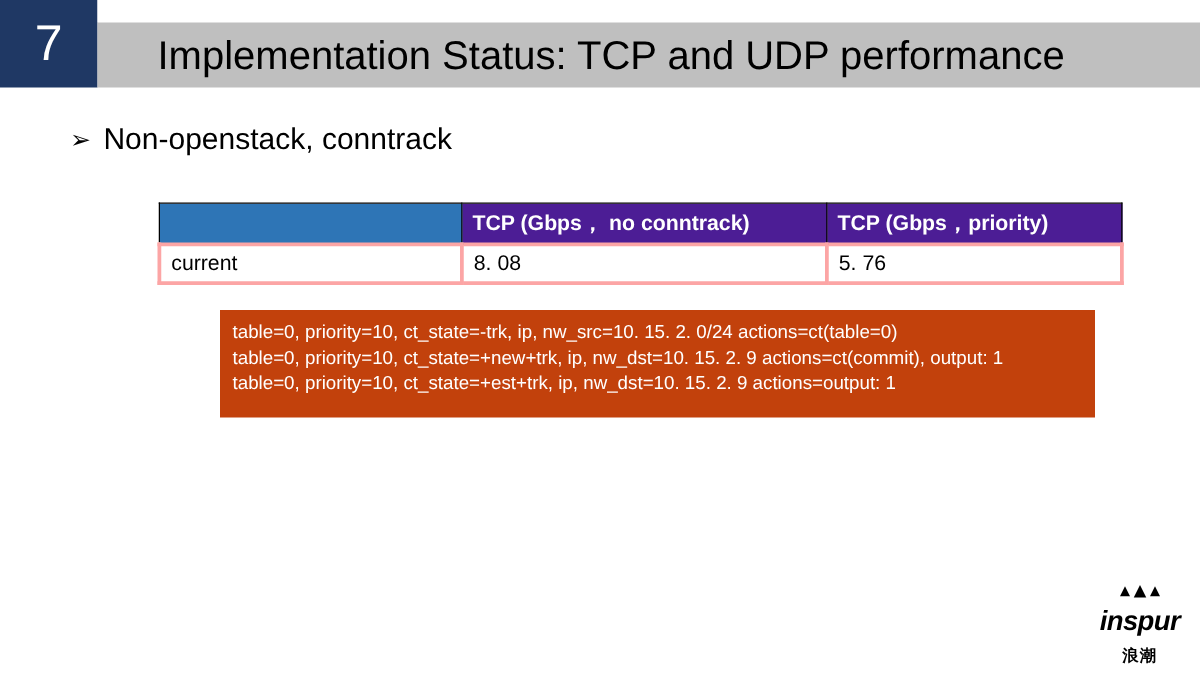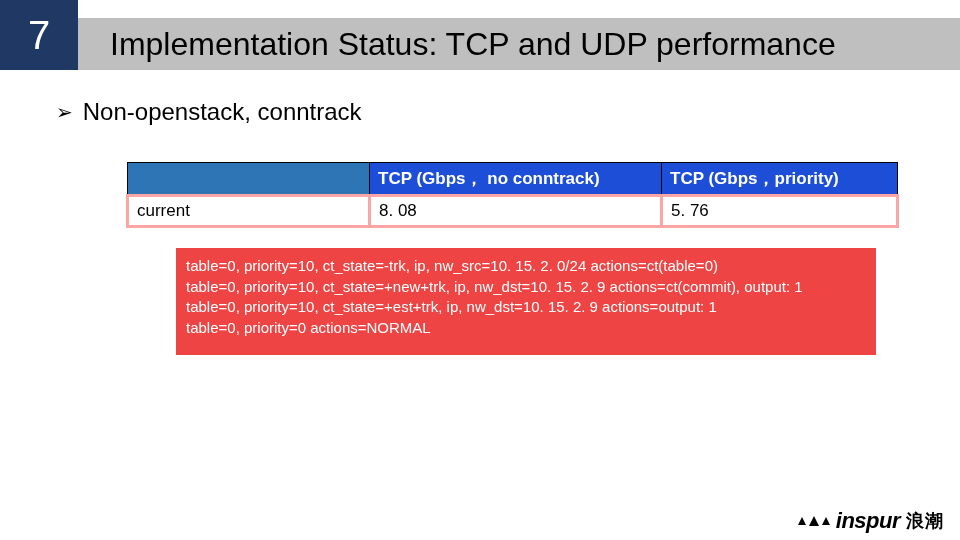--- a/index.html
+++ b/index.html
@@ -26,21 +26,21 @@
     font-family: "Segoe UI Light", "Segoe UI", Arial, sans-serif;
     font-weight: 300;
   }
   .title-wrap { flex: 1; display: flex; flex-direction: column; }
   .title-top { height: 18px; background: #fff; }
   .title-bar {
     flex: 1;
     background: #bfbfbf;
     display: flex;
     align-items: center;
-    padding-left: 32px;
+    padding-left: 48px;
     font-family: "Segoe UI Light", "Segoe UI", Arial, sans-serif;
     font-size: 32px;
     font-weight: 300;
     color: #000;
     text-align: right;
   }
 
   
   .content { padding: 28px 56px 0 56px; }
 
@@ -70,69 +70,70 @@
   .data-table col.c1 { width: 292px; }
   .data-table col.c2 { width: 236px; }
   .data-table th, .data-table td {
     border: 3px solid #fca5a5;
     padding: 4px 8px;
     text-align: left;
     vertical-align: middle;
     height: 26px;
   }
   .data-table thead th {
-    background: #1d4ed8;
+    background: #4c1d95;
     color: #fff;
     font-weight: 700;
     border: 1px solid #000;
   }
   .data-table thead th.blank {
     background: #2e75b6;
   }
 
   
   .code-block {
     margin: 20px 0 0 120px;
     width: 700px;
-    background: #ef4444;
+    background: #c2410c;
     color: #fff;
     padding: 8px 10px 16px 10px;
     font-family: Arial, sans-serif;
     font-size: 15px;
     line-height: 1.38;
     white-space: normal;
   }
   .code-block div { white-space: normal; }
 
   
   .logo {
     position: absolute;
     right: 16px;
     bottom: 6px;
     display: flex;
     align-items: center;
     gap: 6px;
+    flex-direction: column;
   }
   .logo-shapes { display: flex; gap: 3px; align-items: center; }
   .tri {
     width: 0; height: 0;
     border-left: 5px solid transparent;
     border-right: 5px solid transparent;
     border-bottom: 10px solid #000;
   }
   .tri.small { border-left-width:4px; border-right-width:4px; border-bottom-width:8px; }
   .logo-text {
     font-family: Arial, sans-serif;
     font-weight: 900;
     font-style: italic;
     font-size: 22px;
     letter-spacing: -0.5px;
     color: #000;
   }
-  .logo-cjk { font-size: 18px; font-weight: 700; color:#000; letter-spacing:1px; }
+  .logo-cjk { font-size: 13px; font-weight: 700; color:#000; letter-spacing:1px; }
 </style>
 </head>
 <body>
 
 <div class="header">
   <div class="slide-number">7</div>
   <div class="title-wrap">
     <div class="title-top"></div>
     <div class="title-bar">Implementation Status: TCP and UDP performance</div>
   </div>
@@ -164,21 +165,20 @@
         <td>8. 08</td>
         <td>5. 76</td>
       </tr>
     </tbody>
   </table>
 
   <div class="code-block">
     <div>table=0, priority=10, ct_state=-trk, ip, nw_src=10. 15. 2. 0/24 actions=ct(table=0)</div>
     <div>table=0, priority=10, ct_state=+new+trk, ip, nw_dst=10. 15. 2. 9 actions=ct(commit), output: 1</div>
     <div>table=0, priority=10, ct_state=+est+trk, ip, nw_dst=10. 15. 2. 9 actions=output: 1</div>
-    <div>table=0, priority=0 actions=NORMAL</div>
   </div>
 
 </div>
 
 <div class="logo">
   <span class="logo-shapes">
     <span class="tri small"></span>
       <span class="tri"></span>
       <span class="tri small"></span>
   </span>

